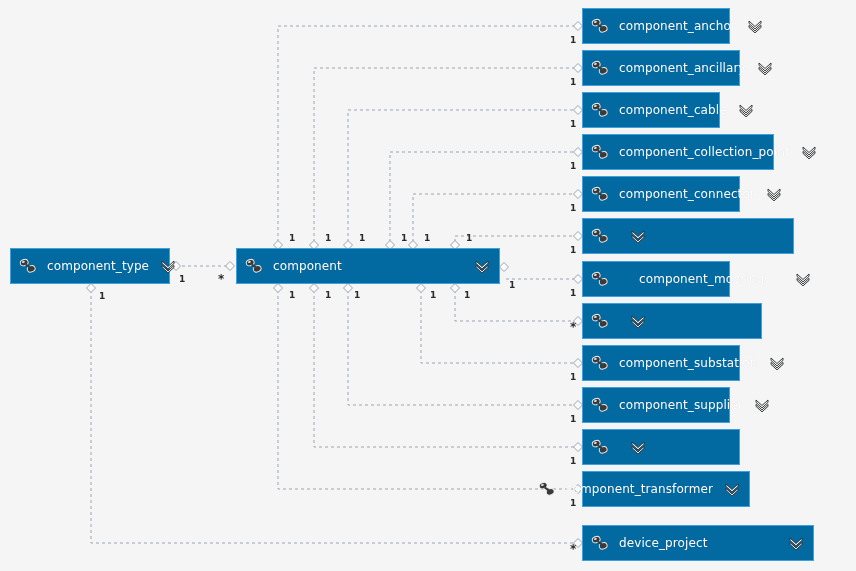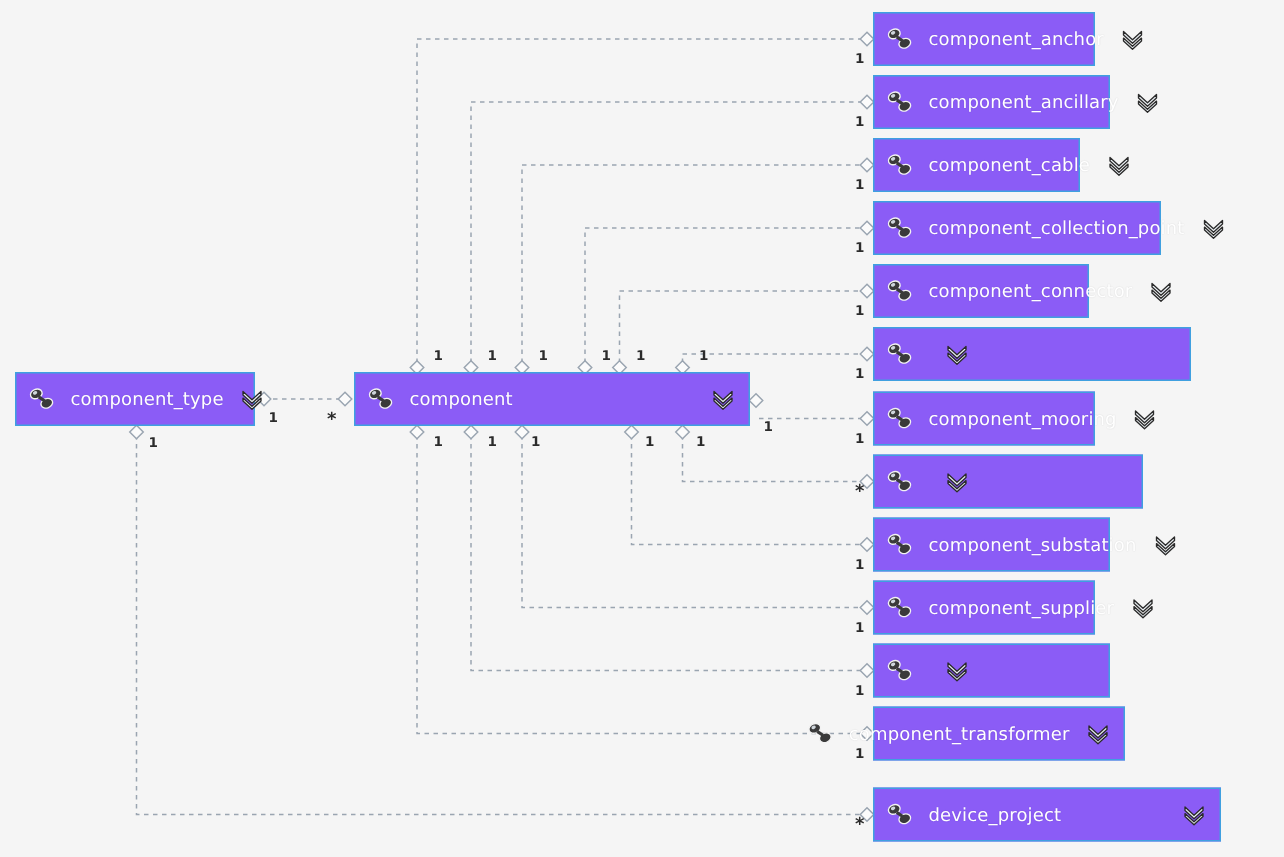--- a/index.html
+++ b/index.html
@@ -9,21 +9,21 @@
     font-family:"DejaVu Sans","Liberation Sans",sans-serif;
     overflow:hidden;
     position:relative;
   }
   #canvas{position:absolute;left:0;top:0;width:856px;height:571px;}
   svg.edges{position:absolute;left:0;top:0;width:856px;height:571px;pointer-events:none;}
 
   .entity{
     position:absolute;
     box-sizing:border-box;
-    background:#8b5cf6;
+    background:#0369a1;
     border:1px solid #3fa0e0;
     height:36px;
     display:flex;
     align-items:center;
     padding:0 6px 0 7px;
     box-shadow:0 0 0 0 rgba(0,0,0,0);
     cursor:default;
   }
   .entity .ico{
     width:20px;height:20px;flex:0 0 20px;
@@ -211,21 +211,21 @@
             </g>
             <path d="M7.8 8.6 L11.6 11.2" stroke="#3a3a3a" stroke-width="2.1" fill="none"></path>
             <ellipse cx="5.4" cy="5.9" rx="1.5" ry="1.1" fill="#cfd6dc" transform="rotate(-22 5.4 5.9)"></ellipse>
           </svg></span>
         <span class="name">component_collection_point</span>
         <span class="chev"><svg viewBox="0 0 18 18" width="18" height="18" aria-hidden="true">
             <path d="M3 4 L9 9.5 L15 4 L15 6.4 L9 11.9 L3 6.4 Z" fill="#e9eef2" stroke="#2b2b2b" stroke-width="0.9" stroke-linejoin="round"></path>
             <path d="M3 8.4 L9 13.9 L15 8.4 L15 10.4 L9 15.9 L3 10.4 Z" fill="#e9eef2" stroke="#2b2b2b" stroke-width="0.9" stroke-linejoin="round"></path>
           </svg></span>
       </div>
-      <div class="entity" style="left: 582px; top: 176px; width: 144px;">
+      <div class="entity" style="left: 582px; top: 176px; width: 158px;">
         <span class="ico"><svg viewBox="0 0 20 20" width="20" height="20" aria-hidden="true">
             <g fill="#3a3a3a" stroke="#f2f2f2" stroke-width="0.9">
               <ellipse cx="6.2" cy="6.6" rx="4.0" ry="3.1" transform="rotate(-22 6.2 6.6)"></ellipse>
               <ellipse cx="13.2" cy="12.8" rx="4.0" ry="3.1" transform="rotate(-22 13.2 12.8)"></ellipse>
             </g>
             <path d="M7.8 8.6 L11.6 11.2" stroke="#3a3a3a" stroke-width="2.1" fill="none"></path>
             <ellipse cx="5.4" cy="5.9" rx="1.5" ry="1.1" fill="#cfd6dc" transform="rotate(-22 5.4 5.9)"></ellipse>
           </svg></span>
         <span class="name">component_connector</span>
         <span class="chev"><svg viewBox="0 0 18 18" width="18" height="18" aria-hidden="true">
@@ -240,21 +240,21 @@
               <ellipse cx="13.2" cy="12.8" rx="4.0" ry="3.1" transform="rotate(-22 13.2 12.8)"></ellipse>
             </g>
             <path d="M7.8 8.6 L11.6 11.2" stroke="#3a3a3a" stroke-width="2.1" fill="none"></path>
             <ellipse cx="5.4" cy="5.9" rx="1.5" ry="1.1" fill="#cfd6dc" transform="rotate(-22 5.4 5.9)"></ellipse>
           </svg></span>
         <span class="chev"><svg viewBox="0 0 18 18" width="18" height="18" aria-hidden="true">
             <path d="M3 4 L9 9.5 L15 4 L15 6.4 L9 11.9 L3 6.4 Z" fill="#e9eef2" stroke="#2b2b2b" stroke-width="0.9" stroke-linejoin="round"></path>
             <path d="M3 8.4 L9 13.9 L15 8.4 L15 10.4 L9 15.9 L3 10.4 Z" fill="#e9eef2" stroke="#2b2b2b" stroke-width="0.9" stroke-linejoin="round"></path>
           </svg></span>
       </div>
-      <div class="entity" style="left: 582px; top: 261px; width: 148px;">
+      <div class="entity" style="left: 582px; top: 261px; width: 148px; gap: 20px;">
         <span class="ico"><svg viewBox="0 0 20 20" width="20" height="20" aria-hidden="true">
             <g fill="#3a3a3a" stroke="#f2f2f2" stroke-width="0.9">
               <ellipse cx="6.2" cy="6.6" rx="4.0" ry="3.1" transform="rotate(-22 6.2 6.6)"></ellipse>
               <ellipse cx="13.2" cy="12.8" rx="4.0" ry="3.1" transform="rotate(-22 13.2 12.8)"></ellipse>
             </g>
             <path d="M7.8 8.6 L11.6 11.2" stroke="#3a3a3a" stroke-width="2.1" fill="none"></path>
             <ellipse cx="5.4" cy="5.9" rx="1.5" ry="1.1" fill="#cfd6dc" transform="rotate(-22 5.4 5.9)"></ellipse>
           </svg></span>
         <span class="name">component_mooring</span>
         <span class="chev"><svg viewBox="0 0 18 18" width="18" height="18" aria-hidden="true">

